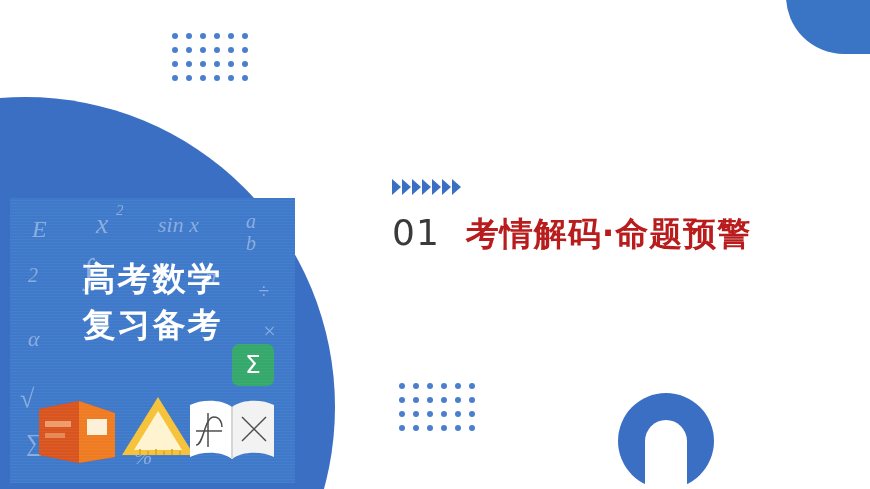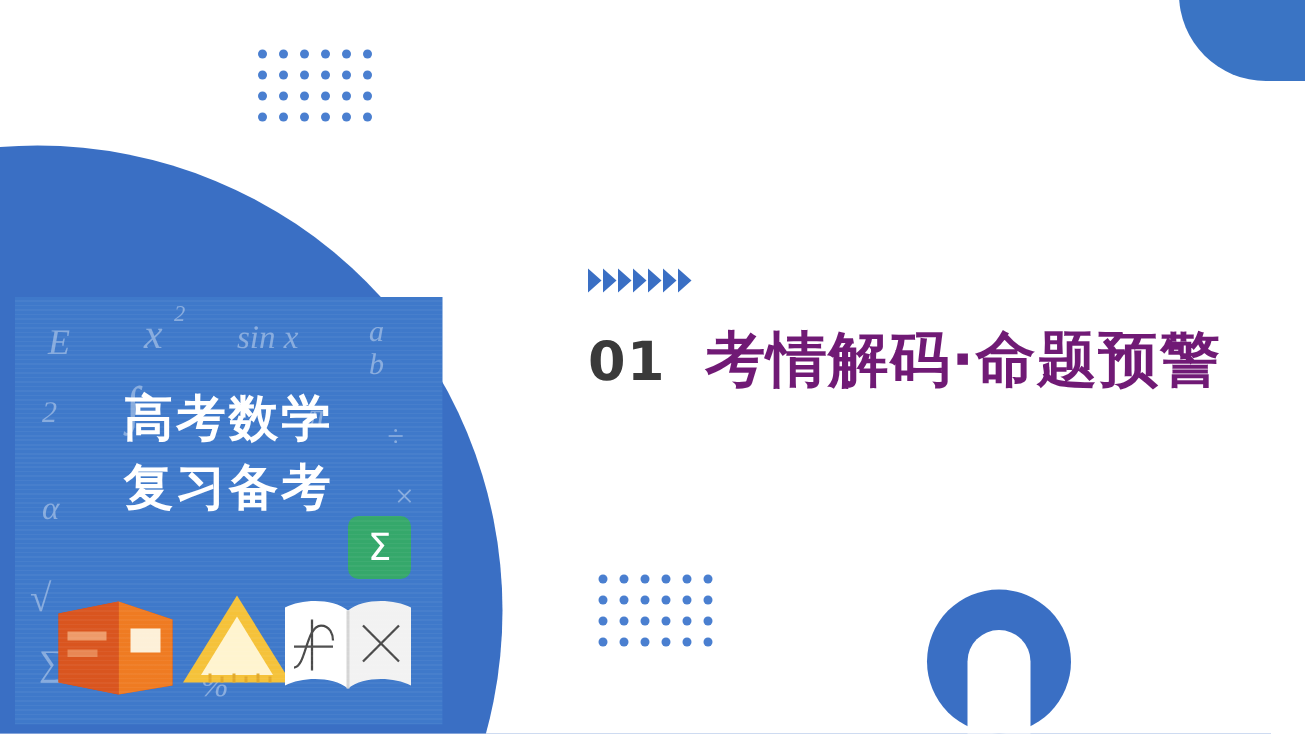--- a/index.html
+++ b/index.html
@@ -187,30 +187,30 @@
   .heading {
     position: absolute;
     left: 392px;
     top: 212px;
     display: flex;
     align-items: baseline;
     white-space: nowrap;
   }
   .heading-number {
     font-size: 36px;
-    font-weight: bold;
+    font-weight: normal;
     color: #3a3a3a;
     font-family: "DejaVu Sans", "Liberation Sans", sans-serif;
     letter-spacing: 1px;
   }
   .heading-text {
     margin-left: 26px;
-    font-size: 40px;
+    font-size: 33px;
     font-weight: bold;
-    color: #701a75;
+    color: #b91c1c;
     letter-spacing: 1px;
     font-family: "DejaVu Sans", "Liberation Sans", sans-serif;
   }
 </style>
 </head>
 <body>
 
 <div class="slide">
 
   <div class="corner-shape"></div>

